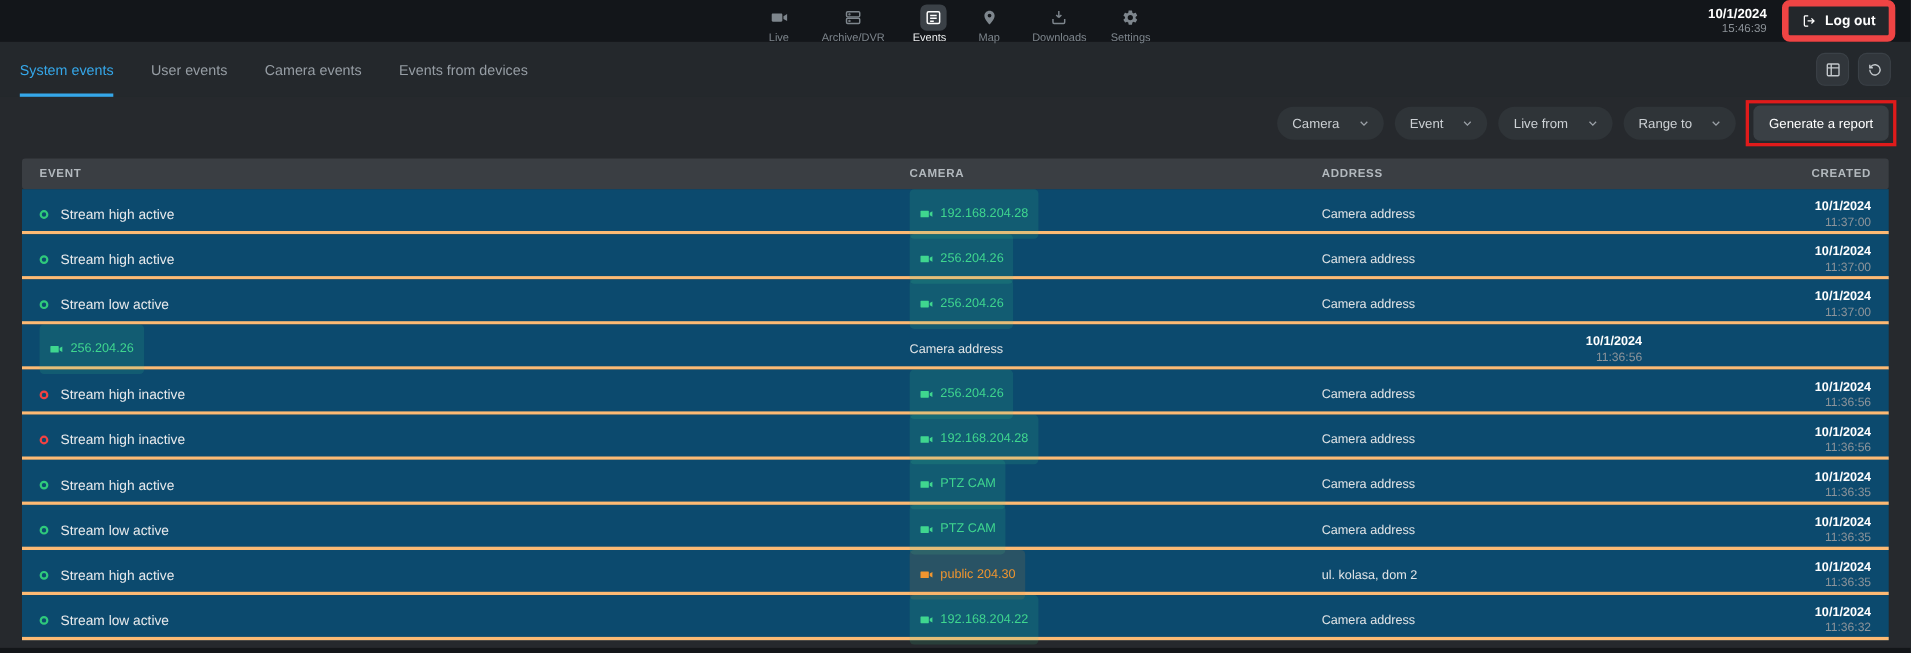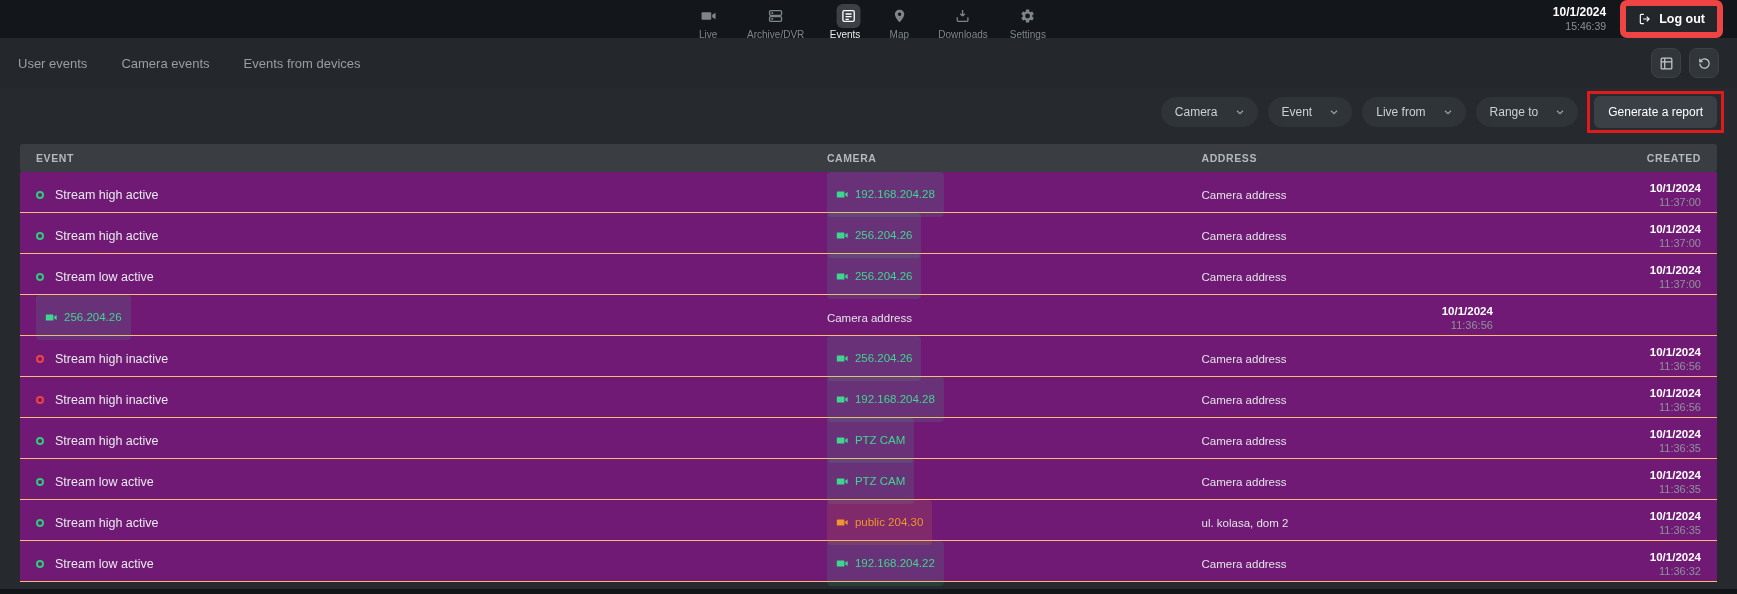--- a/index.html
+++ b/index.html
@@ -40,21 +40,21 @@
   .select .chev { color: #9aa0a6; display: flex; }
   .report-wrap { position: relative; margin-left: 6px; }
   .report-btn { background: #3a4045; color: #fff; border: none; font-family: inherit; font-size: 12px; padding: 9px 14px; border-radius: 6px; cursor: pointer; white-space: nowrap; }
   .annotation { position: absolute; inset: -5px -7px; border: 3px solid #e01b1b; pointer-events: none; }
 
   
   .table { margin: 8px 20px 0; }
   .thead, .tr { display: grid; grid-template-columns: 47.5% 22.5% 17.5% 12.5%; align-items: center; padding: 0 16px; }
   .thead { background: #3a3e43; height: 28px; border-radius: 3px; font-size: 10.5px; font-weight: 700; letter-spacing: .6px; color: #b3b9be; }
   .th-created, .td-created { text-align: right; }
-  .tr { height: 41px; background: #701a75; border-bottom: 1px solid #fdba74; cursor: pointer; }
+  .tr { height: 41px; background: #0c4a6e; border-bottom: 3px solid #fdba74; cursor: pointer; }
   .td-event { display: flex; align-items: center; gap: 11px; font-size: 12.5px; color: #e8eaec; }
   .ring { width: 8px; height: 8px; border-radius: 50%; border: 2px solid #2fc97c; flex: none; }
   .ring.inactive { border-color: #f24242; }
   .badge { display: inline-flex; align-items: center; gap: 6px; padding: 16px 9px; border-radius: 4px; font-size: 11.5px; line-height: 1.1; }
   .badge.green { color: #3fd68f; background: rgba(63,214,143,.13); }
   .badge.orange { color: #f0952f; background: rgba(240,149,47,.13); }
   .td-address { font-size: 11.5px; color: #e1e4e6; }
   .c-date { font-size: 11.5px; font-weight: 700; color: #fff; }
   .c-time { font-size: 11px; color: #8d949a; margin-top: 2px; }
 
@@ -134,20 +134,21 @@
             <path d="M15 8l4 4-4 4M19 12H9"></path>
           </svg>
       </span>
       <span>Log out</span>
     </button>
   </div>
 </header>
 
 <div class="tabsbar">
   <div class="tabs">
+    <div class="tab active">System events</div>
     <div class="tab">User events</div>
     <div class="tab">Camera events</div>
     <div class="tab">Events from devices</div>
   </div>
   <div class="tab-actions">
     <button class="icon-btn">
       <span>
         <svg viewBox="0 0 24 24" width="15" height="15" fill="none" stroke="currentColor" stroke-width="2">
             <rect x="3.5" y="3.5" width="17" height="17" rx="1.5"></rect>
             <path d="M3.5 9.2h17M9.2 3.5v17"></path>

